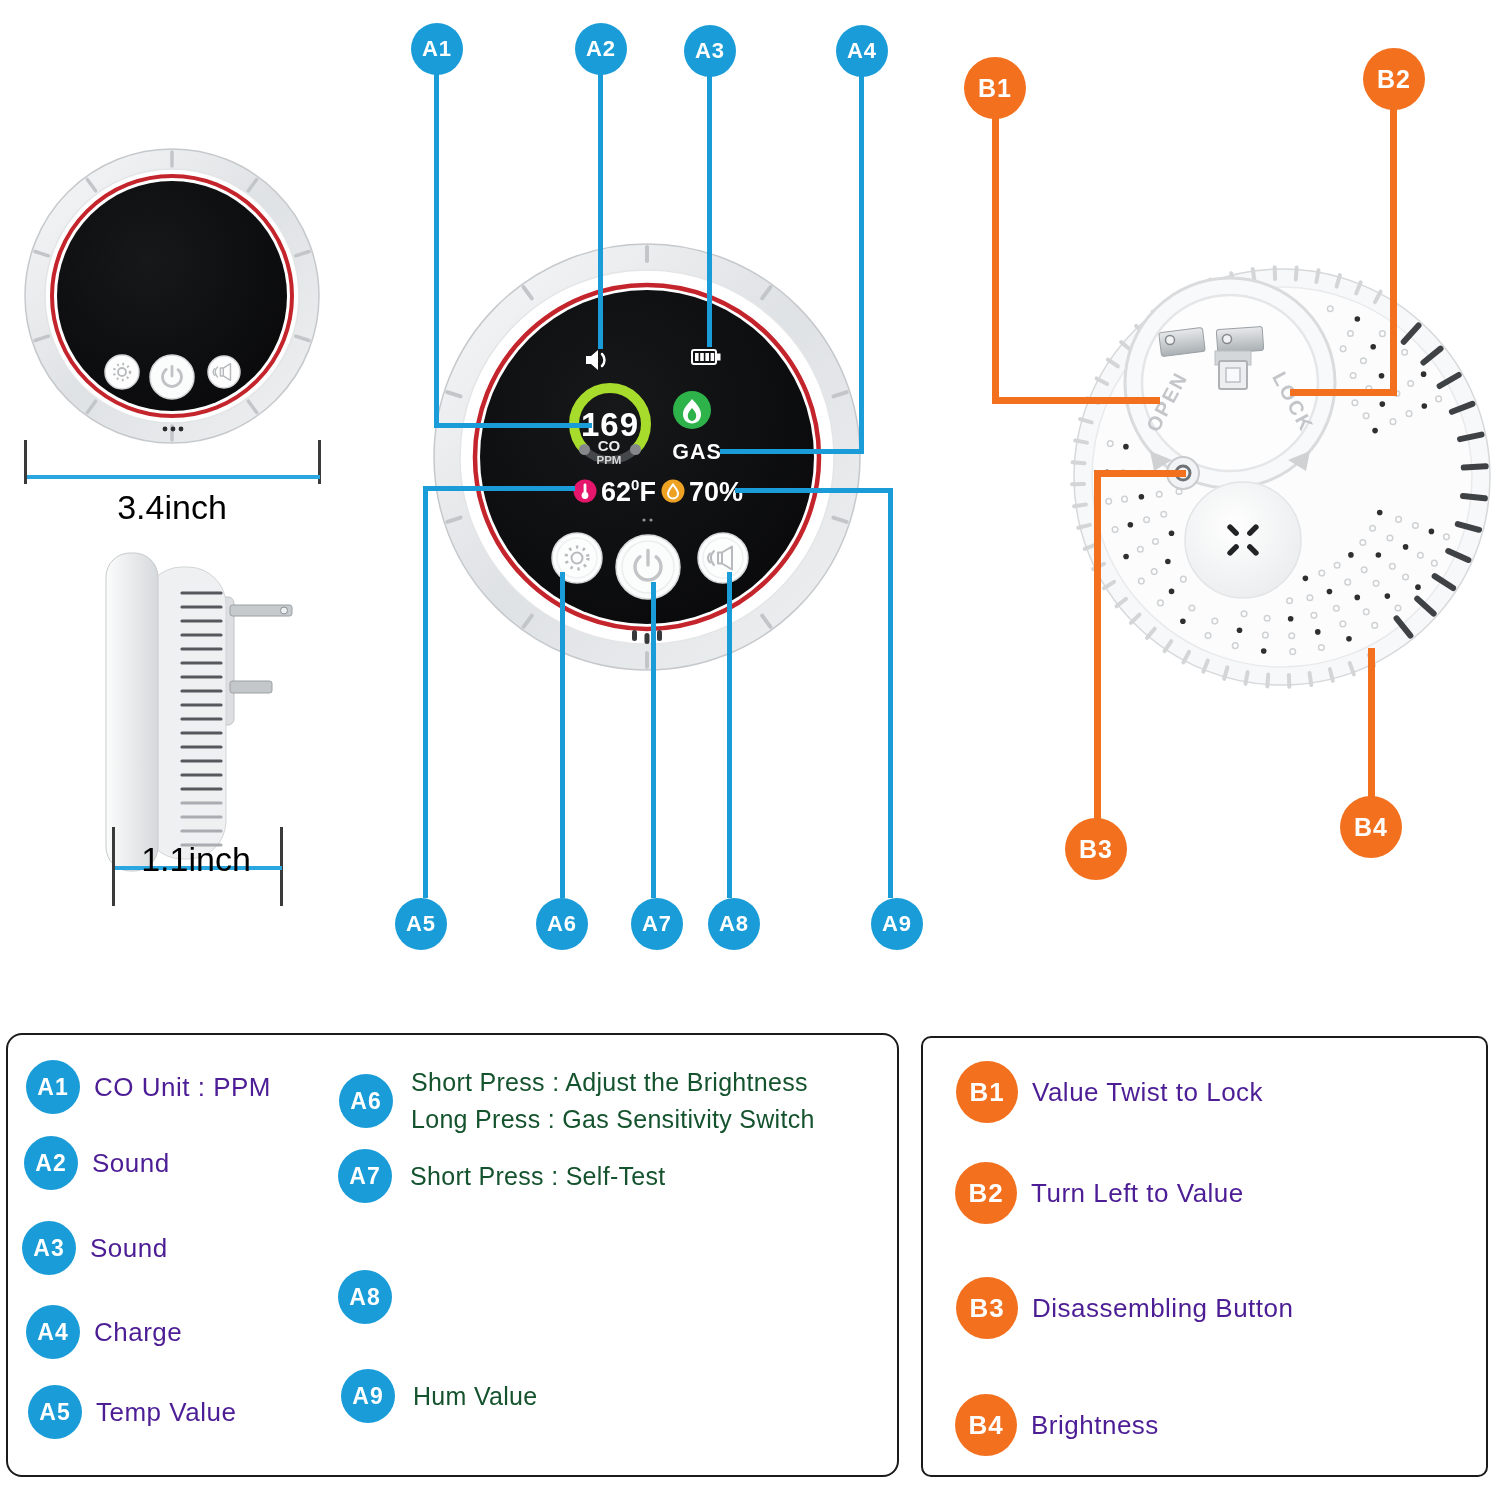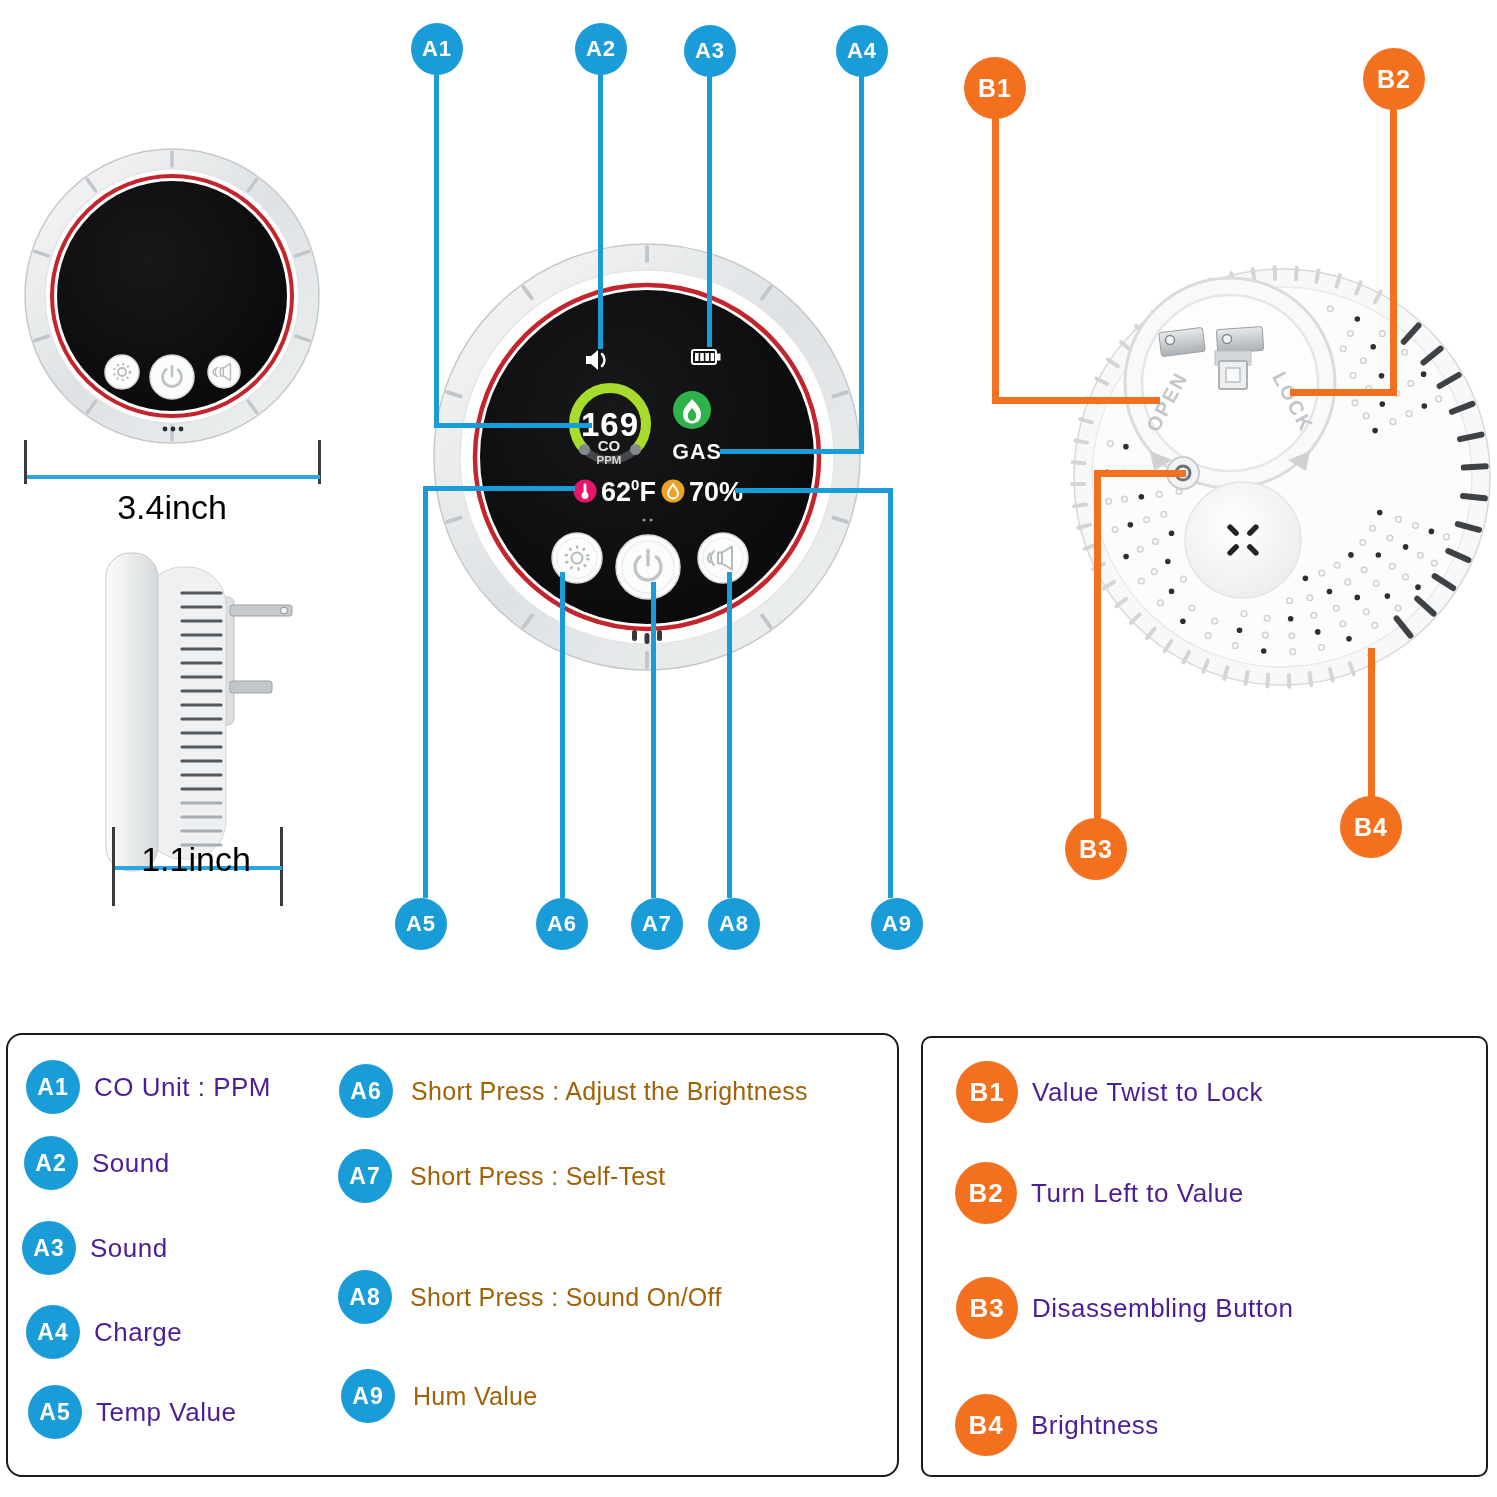--- a/index.html
+++ b/index.html
@@ -15,21 +15,21 @@
   .co.b{width:62px;height:62px;background:#f2701e;font-size:25px;}
   .box{position:absolute;border:2.5px solid #1b1b1b;background:#fff;}
   #box-a{left:6px;top:1033px;width:889px;height:440px;border-radius:16px;}
   #box-b{left:921px;top:1036px;width:563px;height:437px;border-radius:10px;}
   .lrow{position:absolute;display:flex;align-items:center;}
   .badge{width:54px;height:54px;border-radius:50%;background:#1a9cd8;color:#fff;
          font-weight:bold;font-size:23px;letter-spacing:1px;flex:none;
          display:flex;align-items:center;justify-content:center;}
   .badge.b{width:62px;height:62px;background:#f2701e;font-size:26px;}
   .ltext{margin-left:14px;font-size:26px;color:#4c1d95;letter-spacing:.5px;white-space:nowrap;}
-  .l2text{margin-left:18px;font-size:25px;color:#a16207;line-height:37px;letter-spacing:.3px;white-space:nowrap;}
+  .l2text{margin-left:18px;font-size:25px;color:#14532d;line-height:37px;letter-spacing:.3px;white-space:nowrap;}
   .l2text div:empty{display:none;}
   .dim-label{position:absolute;width:180px;text-align:center;font-size:34px;font-weight:normal;color:#000;}
   .tick{position:absolute;width:3px;background:#3a3a3a;}
   .dimline{position:absolute;height:3.5px;background:#2aa7e1;}
 </style>
 </head>
 <body>
 
 <div id="canvas">
 
@@ -482,33 +482,31 @@
   </div>
   <div class="lrow" style="left:28px;top:1385px">
     <span class="badge">A5</span>
     <span class="ltext">Temp Value</span>
   </div>
 
   <div class="lrow" style="left:339px;top:1064px">
     <span class="badge">A6</span>
     <span class="l2text">
       <div>Short Press : Adjust the Brightness</div>
+        <div>Long Press : Gas Sensitivity Switch</div>
     </span>
   </div>
   <div class="lrow" style="left:338px;top:1149px">
     <span class="badge">A7</span>
     <span class="l2text">
       <div>Short Press : Self-Test</div>
     </span>
   </div>
   <div class="lrow" style="left:338px;top:1270px">
     <span class="badge">A8</span>
-    <span class="l2text">
-      <div>Short Press : Sound On/Off</div>
-    </span>
   </div>
   <div class="lrow" style="left:341px;top:1369px">
     <span class="badge">A9</span>
     <span class="l2text">
       <div>Hum Value</div>
     </span>
   </div>
 
   <div class="box" id="box-b"></div>
 

